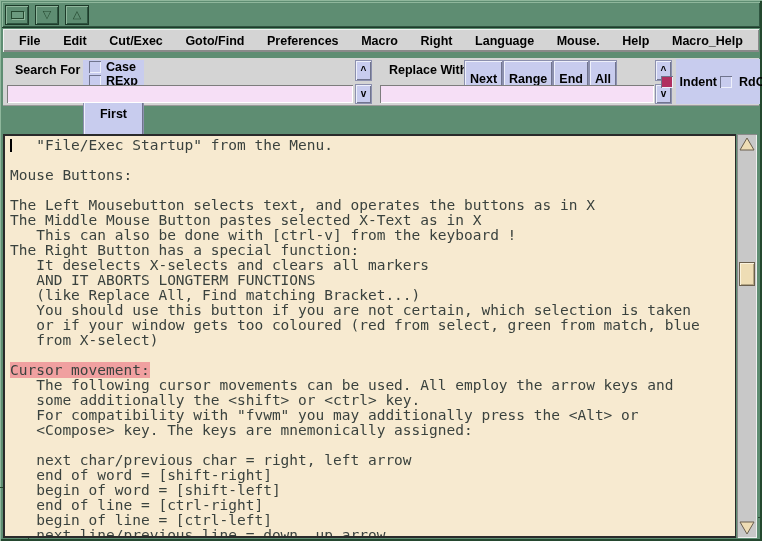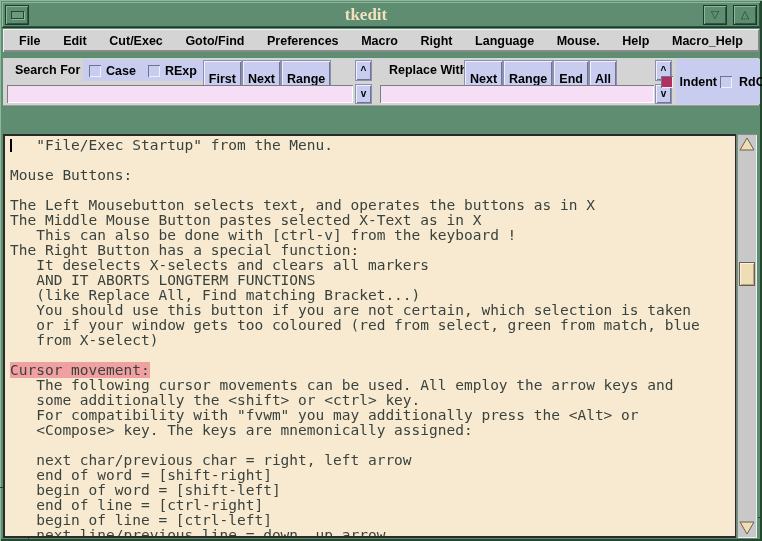--- a/index.html
+++ b/index.html
@@ -99,21 +99,20 @@
 </style>
 </head>
 <body>
 
 <div class="window">
 
   <div class="titlebar">
     <div class="tb-btn">
       <div class="tb-menubox"></div>
     </div>
-    <div class="tb-title">tkedit</div>
     <div class="tb-right">
       <div class="tb-btn">
         <span>▽</span>
       </div>
       <div class="tb-btn">
         <span>△</span>
       </div>
     </div>
   </div>
 
@@ -127,21 +126,21 @@
     <div class="menu-item">Right</div>
     <div class="menu-item">Language</div>
     <div class="menu-item">Mouse.</div>
     <div class="menu-item">Help</div>
     <div class="menu-item">Macro_Help</div>
   </div>
 
   <div class="findbar">
     <div class="fb-label" style="left:12px; top:5px;text-align:right;">Search For</div>
 
-    <div class="cluster" style="left:80px; top:2px;">
+    <div class="cluster" style="left:80px; top:2px;flex-direction:column;">
       <div class="checkbtn">
         <span class="indicator"></span>
         <span>Case</span>
       </div>
       <div class="checkbtn">
         <span class="indicator"></span>
         <span>RExp</span>
       </div>
       <div class="tk-btn">First</div>
       <div class="tk-btn">Next</div>

